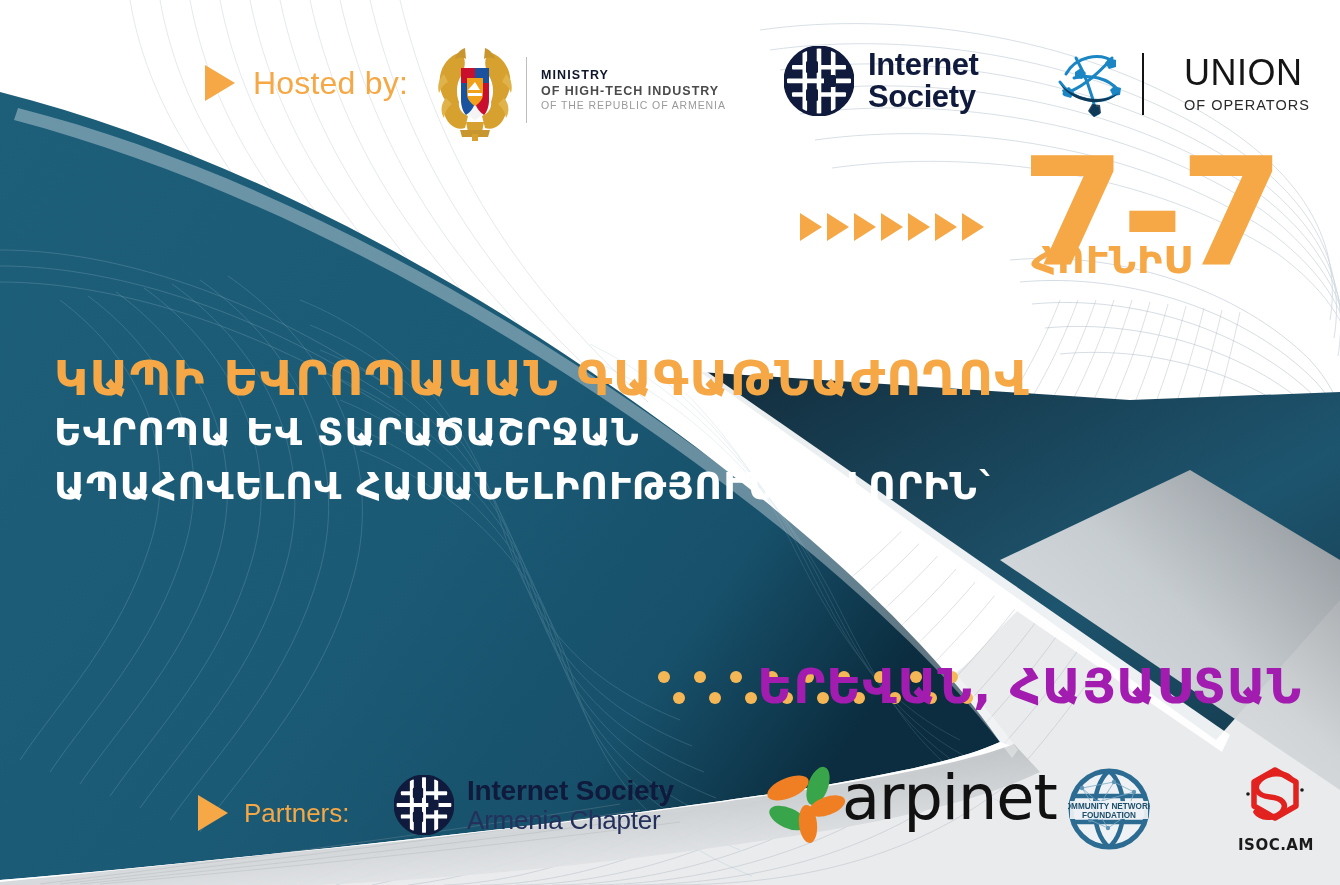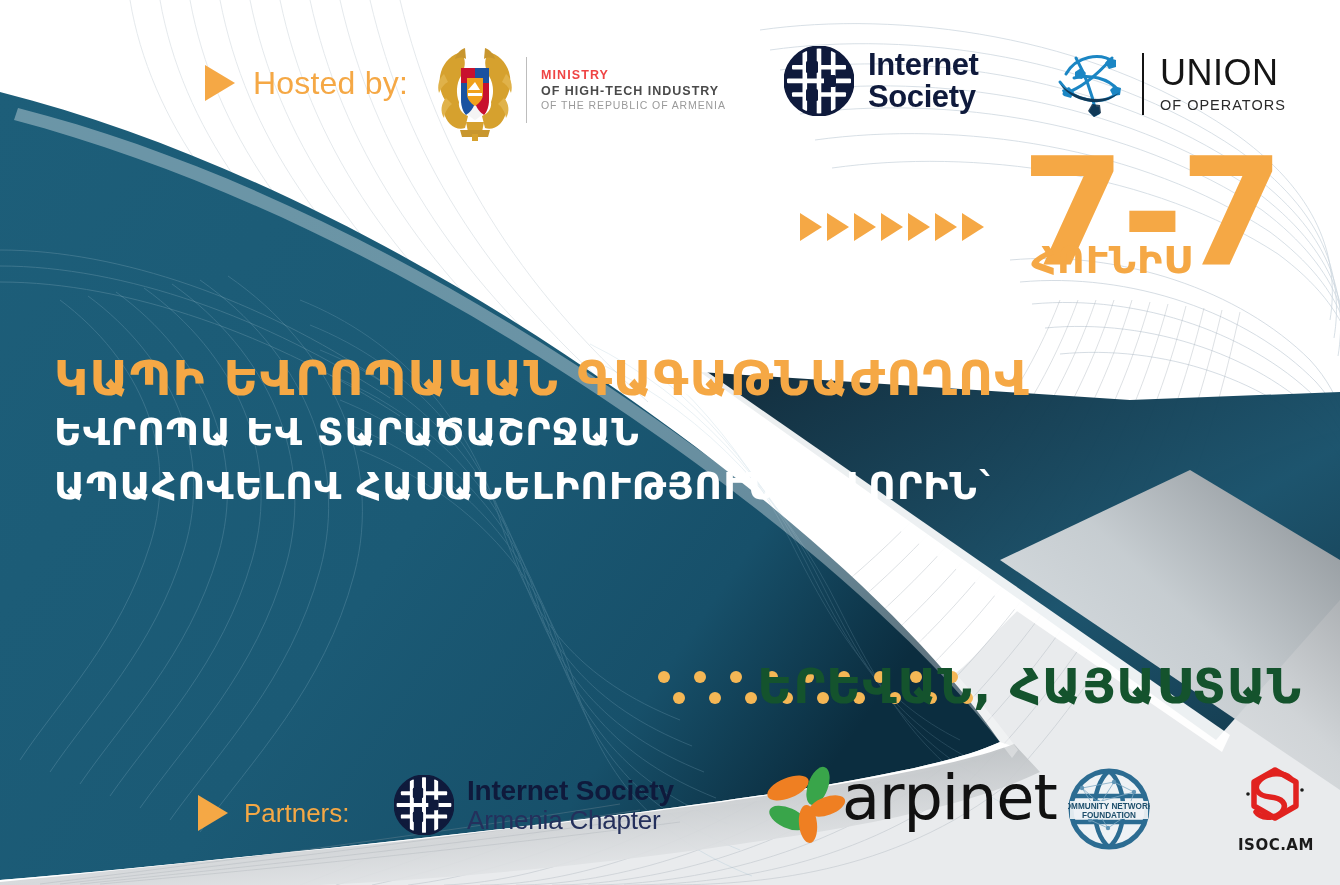--- a/index.html
+++ b/index.html
@@ -28,36 +28,36 @@
     white-space:nowrap;
   }
 
   .ministry-block {
     position:absolute; left:432px; top:38px; z-index:6;
     display:flex; align-items:center; gap:0;
   }
   .coa { width:86px; height:104px; }
   .ministry-divider { width:1px; height:66px; background:#bdbdbd; margin:0 14px 0 8px; }
   .ministry-text { line-height:1.28; color:#6b6b6b; }
-  .ministry-text .m1 { font-size:12.5px; letter-spacing:1.1px; font-weight:700; color:#ef4444;}
+  .ministry-text .m1 { font-size:12.5px; letter-spacing:1.1px; font-weight:700; color:#0f172a;}
   .ministry-text .m2 { font-size:12.5px; letter-spacing:1.0px; font-weight:700; color:#4a4a4a;}
   .ministry-text .m3 { font-size:10.5px; letter-spacing:.9px; font-weight:400; color:#9a9a9a;}
 
   .isoc-block {
     position:absolute; left:784px; top:46px; z-index:6;
     display:flex; align-items:center; gap:14px;
   }
   .isoc-word { font-size:31px; font-weight:700; color:#0f1a3c; line-height:1.02; letter-spacing:-.4px;}
 
   .union-block {
     position:absolute; left:1052px; top:48px; z-index:6;
     display:flex; align-items:center; gap:0;
   }
   .union-divider { width:2px; height:62px; background:#141414; margin:0 16px 0 12px; }
-  .union-text { line-height:1.0; }
+  .union-text { line-height:1.0;margin-left:24px; }
   .union-text .u1 { font-size:36px; font-weight:400; color:#151515; letter-spacing:.5px; }
   .union-text .u2 { font-size:14.5px; font-weight:400; color:#2a2a2a; letter-spacing:1.0px; margin-top:7px; }
 
   
   .arrow-strip { position:absolute; left:800px; top:213px; display:flex; gap:5px; z-index:6; }
   .arrow-strip i {
     width:0; height:0; border-left:22px solid #f5a845;
     border-top:14px solid transparent; border-bottom:14px solid transparent;
   }
   .date-block { position:absolute; right:60px; top:150px; z-index:6; text-align:right; }
@@ -87,21 +87,21 @@
 
   
   .dots-grid { position:absolute; left:658px; top:671px; z-index:6; }
   .dots-grid .row { display:flex; gap:24px; }
   .dots-grid .row.r2 { margin-top:9px; margin-left:15px; }
   .dots-grid span {
     width:12px; height:12px; border-radius:50%; background:#f5b755; display:block;
   }
   .location {
     position:absolute; right:38px; top:658px; z-index:6;
-    font-size:48px; font-weight:700; color:#14532d; letter-spacing:1px;
+    font-size:48px; font-weight:700; color:#a21caf; letter-spacing:1px;
     white-space:nowrap; font-family:"DejaVu Sans", sans-serif;
   }
 
   
   .partners-row {
     position:absolute; left:198px; top:785px; height:56px;
     display:flex; align-items:center; gap:16px; z-index:6;
   }
   .partners-label { font-size:26px; color:#f5a845; font-weight:400; white-space:nowrap; }
 

